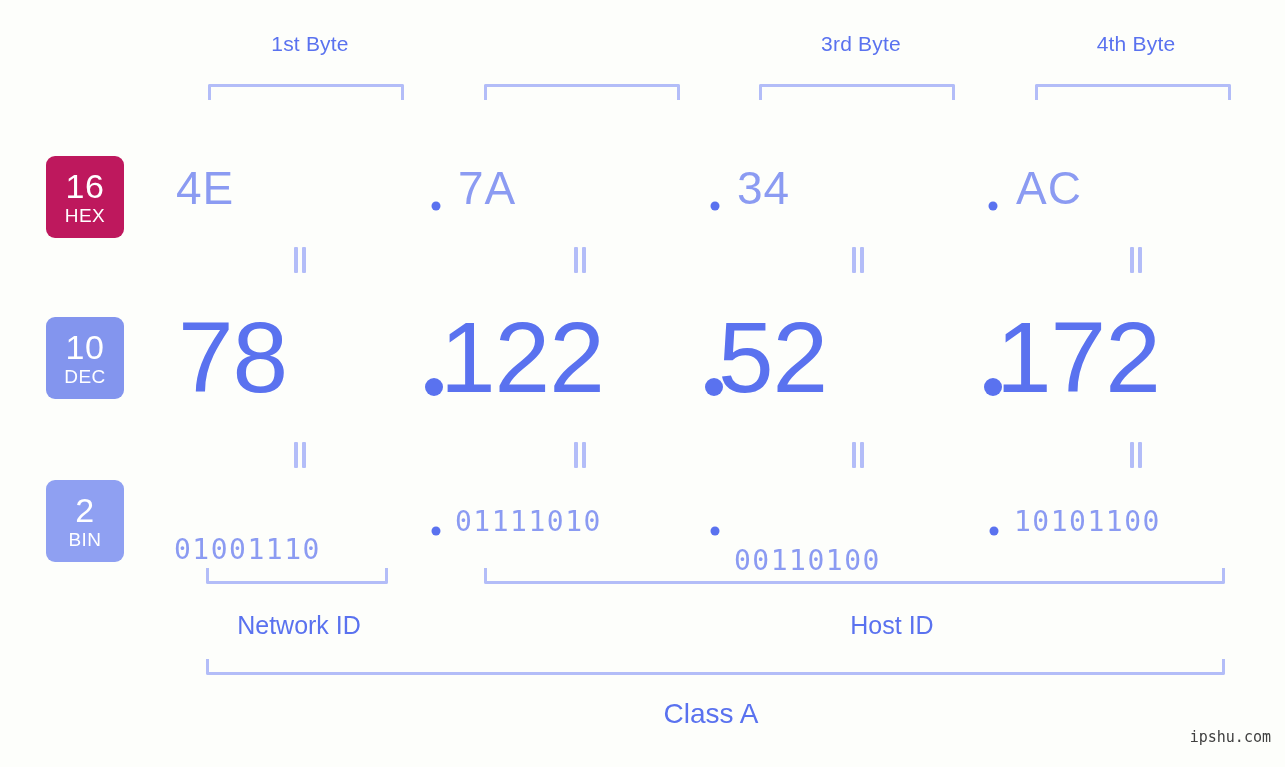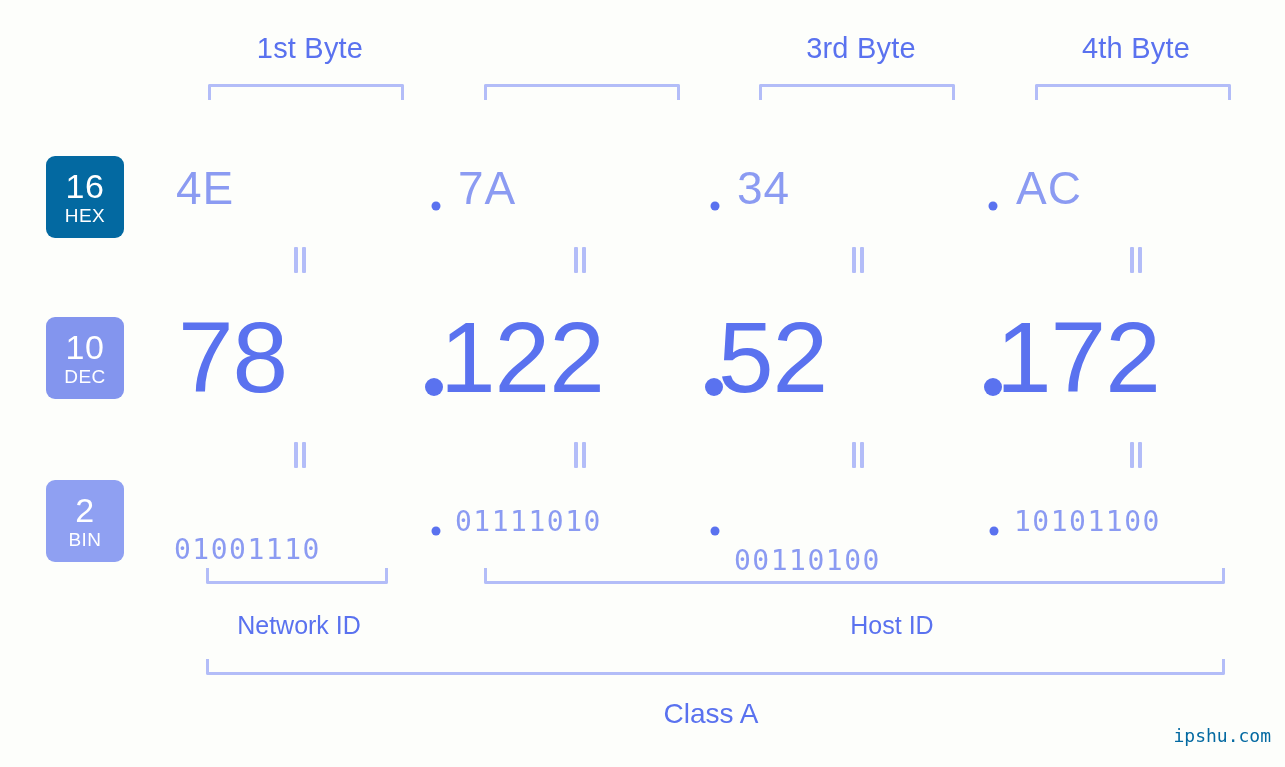--- a/index.html
+++ b/index.html
@@ -20,21 +20,21 @@
     width: 1285px;
     height: 767px;
   }
 
   
   .byte-label {
     position: absolute;
     top: 32px;
     width: 240px;
     text-align: center;
-    font-size: 29px;
+    font-size: 21px;
     color: #5a72ef;
     letter-spacing: .2px;
     white-space: nowrap;
   }
 
   
   .bracket {
     position: absolute;
     border: 3px solid #b3bdf8;
     height: 16px;
@@ -157,40 +157,40 @@
     white-space: nowrap;
     transform: translateX(-50%);
   }
 
   
   .watermark {
     position: absolute;
     right: 14px;
     bottom: 21px;
     font-family: "DejaVu Sans Mono", monospace;
-    font-size: 18px;
-    color: #0369a1;
+    font-size: 15px;
+    color: #404040;
     letter-spacing: 0;
   }
 </style>
 </head>
 <body>
 
 <div id="stage">
 
   <div class="byte-label" style="left:190px;">1st Byte</div>
   <div class="byte-label" style="left:741px;">3rd Byte</div>
   <div class="byte-label" style="left:1016px;">4th Byte</div>
 
   <div class="bracket bracket-top" style="left:208px;  top:84px; width:196px;"></div>
   <div class="bracket bracket-top" style="left:484px;  top:84px; width:196px;"></div>
   <div class="bracket bracket-top" style="left:759px;  top:84px; width:196px;"></div>
   <div class="bracket bracket-top" style="left:1035px; top:84px; width:196px;"></div>
 
-  <div class="badge" style="top:156px; background:#0369a1;">
+  <div class="badge" style="top:156px; background:#be185d;">
     <span class="num">16</span>
     <span class="radix">HEX</span>
   </div>
   <div class="badge" style="top:317px; background:#8395ee;">
     <span class="num">10</span>
     <span class="radix">DEC</span>
   </div>
   <div class="badge" style="top:480px; background:#8fa0f2;">
     <span class="num">2</span>
     <span class="radix">BIN</span>

